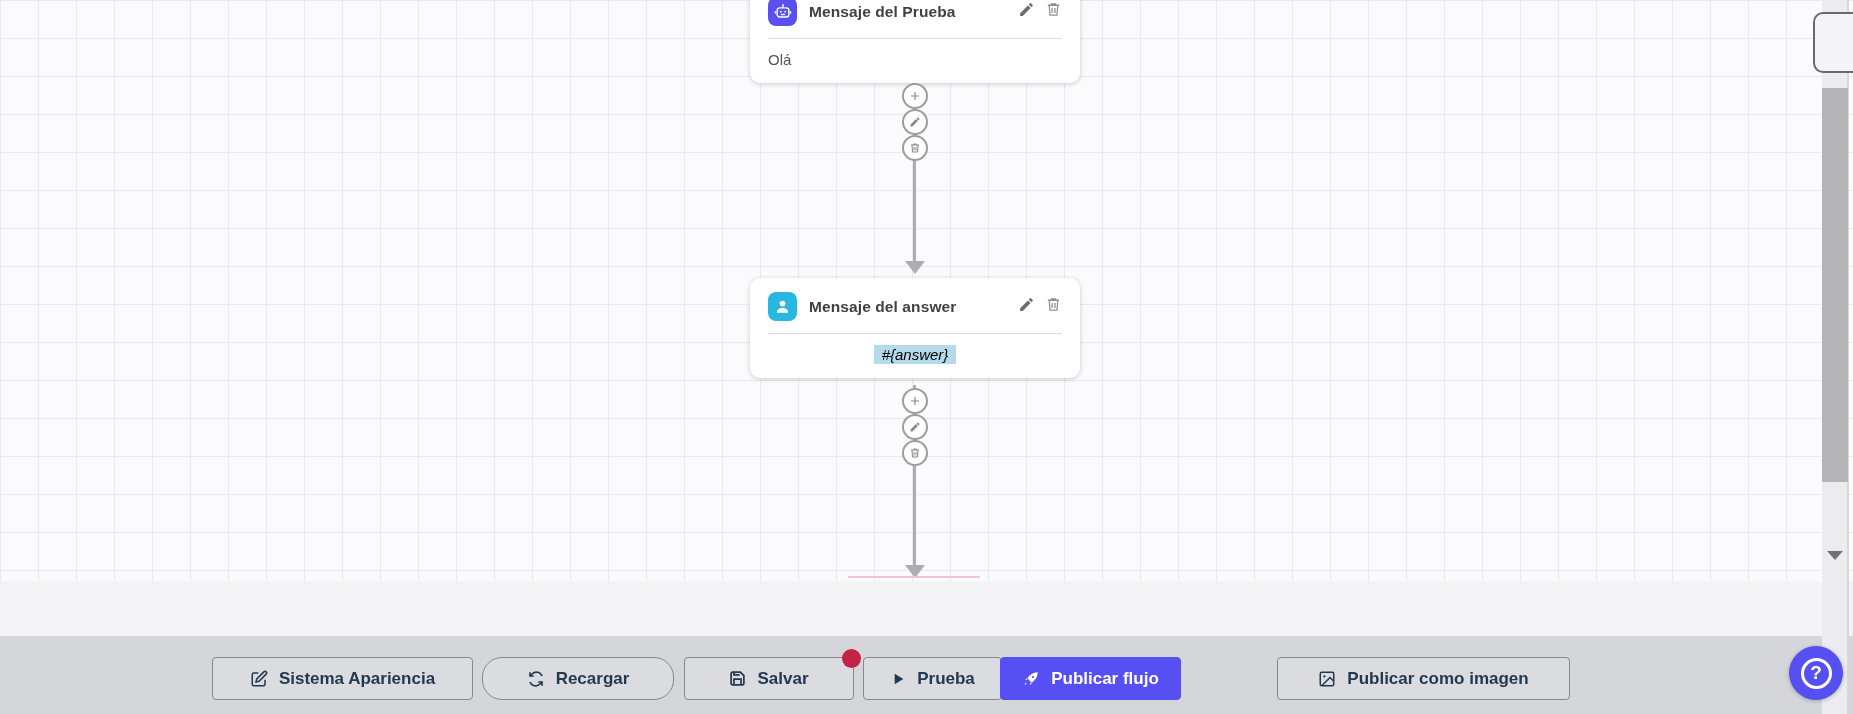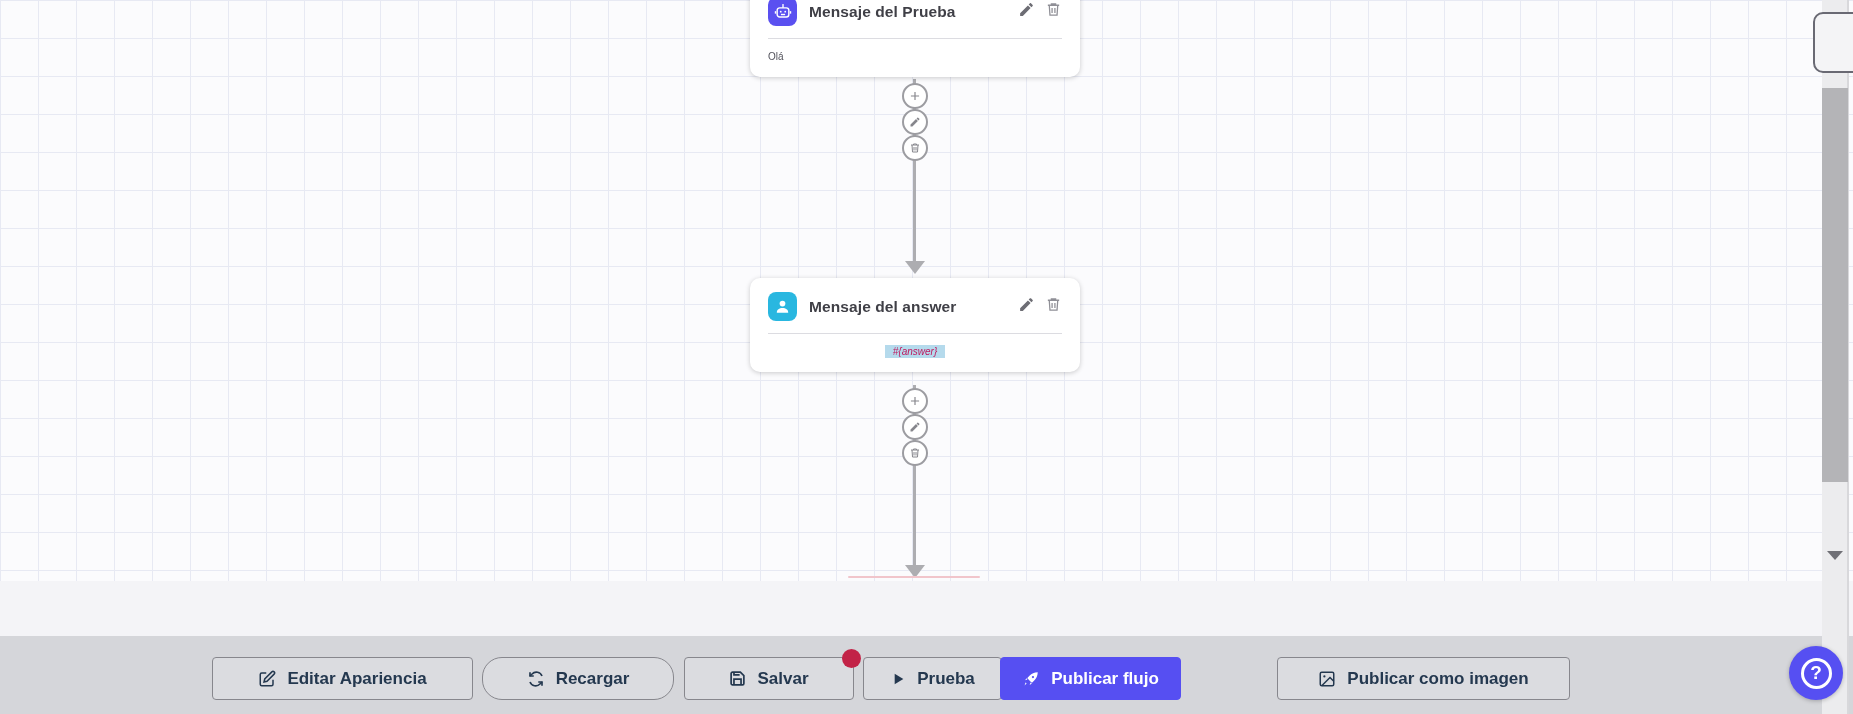--- a/index.html
+++ b/index.html
@@ -30,23 +30,23 @@
   .node-head { display:flex; align-items:center; gap:12px; }
   .node-icon { width:29px; height:29px; border-radius:8px; flex:0 0 auto;
                display:flex; align-items:center; justify-content:center; }
   .icon-sys  { background:#5a50f0; }
   .icon-user { background:#29b7e0; }
   .node-title { flex:1; font-size:15.5px; font-weight:700; color:#3f3f46; letter-spacing:.1px; }
   .node-actions { display:flex; align-items:center; gap:10px; }
   .act-pencil { color:#6d6d74; cursor:pointer; }
   .act-trash  { color:#8f8f96; cursor:pointer; }
   .node-divider { border:none; border-top:1px solid #dcdce1; margin-top:12px; }
-  .node-body { margin-top:12px; font-size:10px; color:#52525b; }
+  .node-body { margin-top:12px; font-size:15px; color:#52525b; }
   .node-body.centered { text-align:center; }
-  .var-chip { font-style:italic; background:#b5daec; color:#be185d; padding:1px 8px;margin-top:16px; }
+  .var-chip { font-style:italic; background:#b5daec; color:#000000; padding:1px 8px;margin-top:16px; }
 
   
   .conn-line { position:absolute; width:3px; background:#adadb1; }
   .conn-arrow { position:absolute; width:0; height:0;
       border-left:10px solid transparent; border-right:10px solid transparent;
       border-top:13px solid #adadb1; }
   .circle-btn {
     position:absolute; width:26px; height:26px; border-radius:50%;
     background:#fff; border:2px solid #9c9ca1; color:#86868c;
     display:flex; align-items:center; justify-content:center; cursor:pointer;
@@ -191,21 +191,21 @@
       </svg>
   </div>
 
   <div class="toolbar"></div>
 
   <button class="tb-btn" style="left:212px; width:261px;">
     <svg width="18" height="18" viewBox="0 0 24 24" fill="none" stroke="currentColor" stroke-width="2">
       <path d="M11 4H5a2 2 0 0 0-2 2v13a2 2 0 0 0 2 2h13a2 2 0 0 0 2-2v-6"></path>
       <path d="M18.5 2.5a2.1 2.1 0 0 1 3 3L12 15l-4 1 1-4 9.5-9.5z"></path>
     </svg>
-    <span>Editar Apariencia</span>
+    <span>Sistema Apariencia</span>
   </button>
 
   <button class="tb-btn" style="left:482px; width:192px;border-radius:20px;">
     <svg width="18" height="18" viewBox="0 0 24 24" fill="none" stroke="currentColor" stroke-width="2.2">
       <path d="M20 8A8 8 0 0 0 6.7 5.3L4 8"></path>
         <path d="M4 3v5h5"></path>
       <path d="M4 16a8 8 0 0 0 13.3 2.7L20 16"></path>
         <path d="M20 21v-5h-5"></path>
     </svg>
     <span>Recargar</span>

